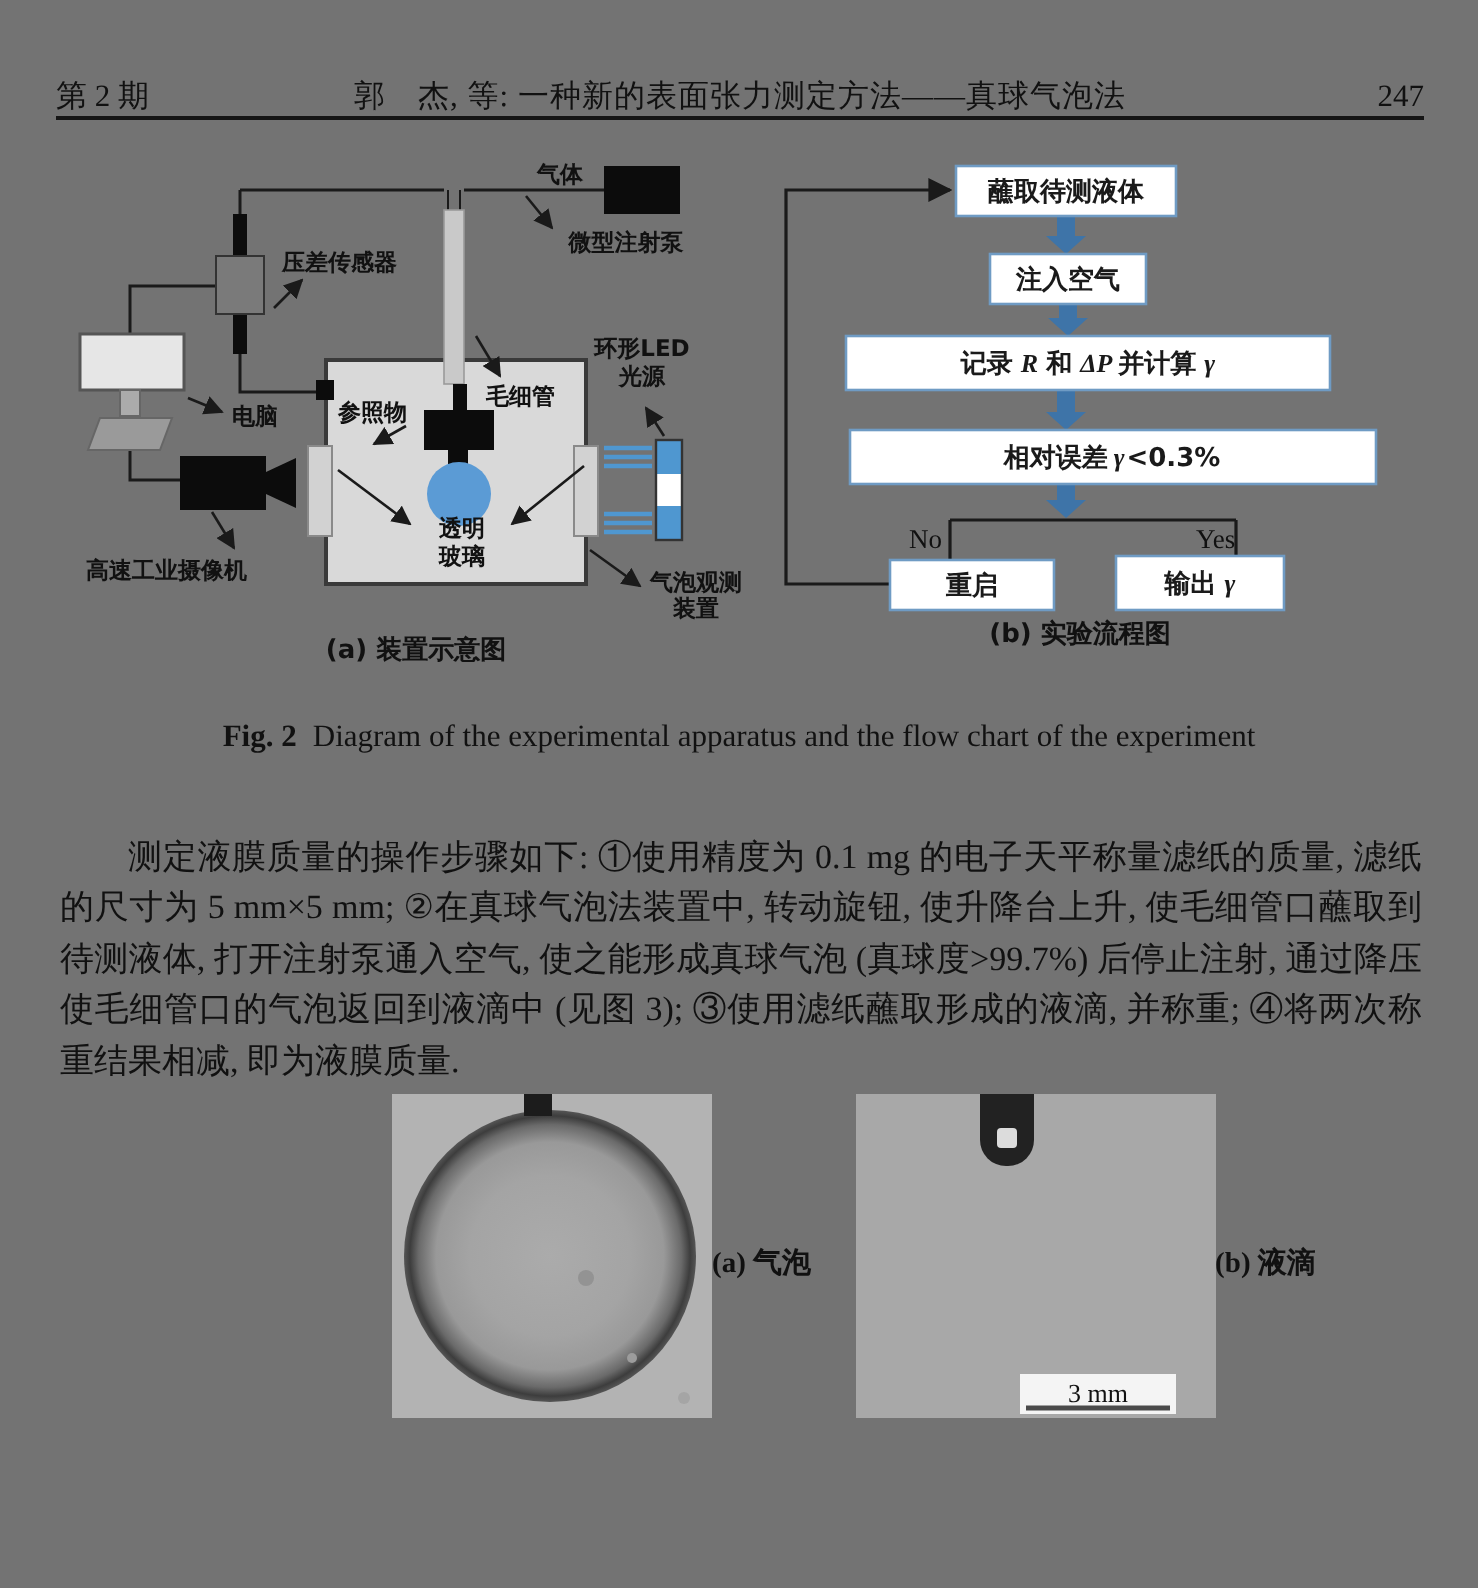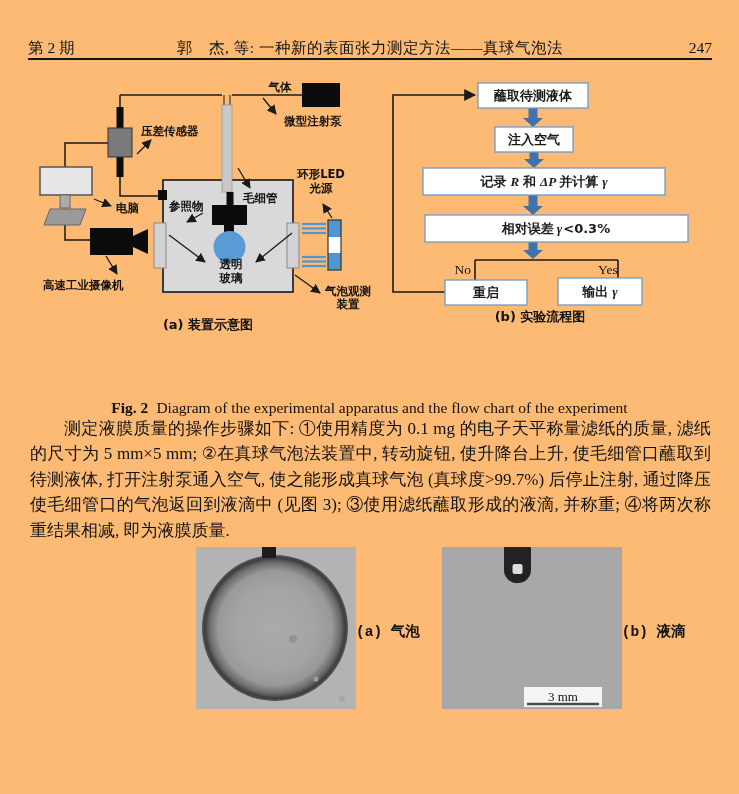--- a/index.html
+++ b/index.html
@@ -1,33 +1,33 @@
 <!DOCTYPE html>
 <html><head>
 <meta charset="utf-8">
 <style>
   html,body{margin:0;padding:0;background:#ffffff;}
-  .page{position:relative;width:739px;height:794px;background:#fdba74;overflow:hidden;
+  .page{position:relative;width:739px;height:794px;background:#737373;overflow:hidden;
         font-family:"Liberation Serif","DejaVu Serif",serif;color:#111;}
   .hdr{position:absolute;top:38px;left:28px;width:684px;display:flex;align-items:baseline;font-size:15.5px;}
   .hdr-issue{width:120px;text-align:left;}
   .hdr-title{flex:1;text-align:center;letter-spacing:.5px;}
   .hdr-page{width:120px;text-align:right;}
   .rule{position:absolute;top:58px;left:28px;width:684px;border-top:2px solid #151515;}
   .fig2{position:absolute;top:78px;left:30px;display:flex;}
   .flowsvg{margin-left:-5px;}
   .cap-zh{position:absolute;width:739px;text-align:center;font-weight:bold;font-size:15.5px;}
   .cap-en{position:absolute;width:739px;text-align:center;font-size:15.5px;}
   .cap-en b{margin-right:8px;}
-  .cap2-zh{top:340px;} .cap2-en{top:360px;margin-top:39px;}
+  .cap2-zh{top:340px;} .cap2-en{top:360px;}
   .para{position:absolute;top:399px;left:30px;width:681px;font-size:17px;line-height:25.4px;
         text-align:justify;text-indent:2em;}
   .fig3{position:absolute;top:547px;left:196px;display:flex;gap:22px;}
   .photo-block{display:flex;flex-direction:row;align-items:center;}
-  .photo-label{margin-top:7px;font-weight:bold;font-size:14.5px;font-family:Liberation Mono, monospace;}
+  .photo-label{margin-top:7px;font-weight:bold;font-size:14.5px;}
   .cap3-zh{top:744px;} .cap3-en{top:764px;}
   .dlabel{font-family:"DejaVu Sans","Liberation Sans",sans-serif;font-weight:bold;font-size:11.5px;fill:#111;}
   .fcap{font-family:"DejaVu Sans","Liberation Sans",sans-serif;font-weight:bold;font-size:13px;fill:#111;}
   .ftext{font-family:"DejaVu Sans","Liberation Sans",sans-serif;font-weight:bold;font-size:13px;fill:#1a1a1a;}
   .fnoyes{font-family:"Liberation Serif","DejaVu Serif",serif;font-size:13.5px;fill:#111;}
   .ital{font-style:italic;font-family:"Liberation Serif","DejaVu Serif",serif;}
   .scaletext{font-family:"Liberation Serif","DejaVu Serif",serif;font-size:13px;fill:#111;}
 </style>
 </head>
 <body>

